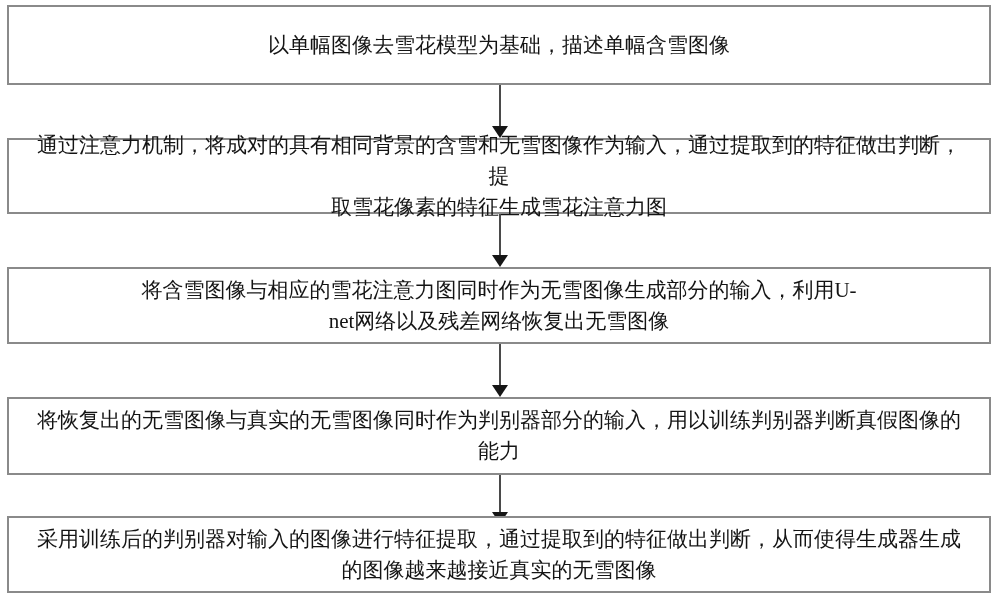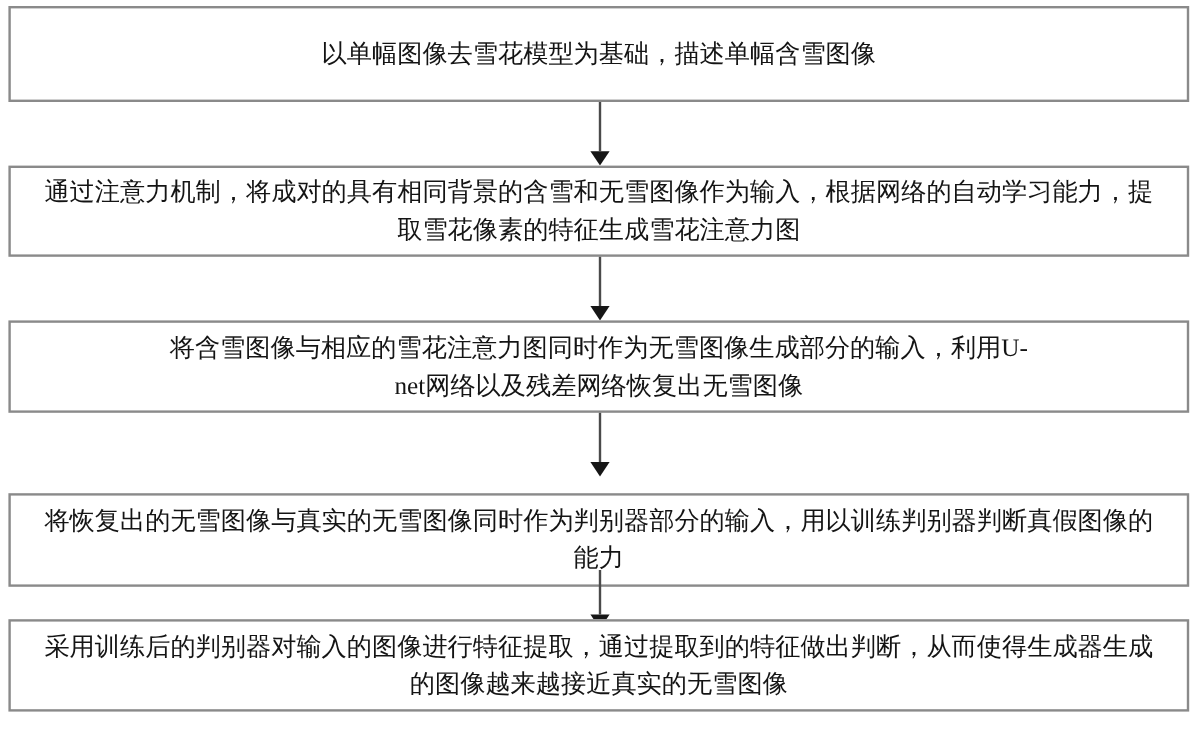--- a/index.html
+++ b/index.html
@@ -36,21 +36,21 @@
     font-size: 21px;
     line-height: 31px;
     color: #141414;
     padding: 0 24px;
     width: 100%;
     box-sizing: border-box;
   }
   #box1 { top: 5px;   height: 80px; }
   #box2 { top: 138px; height: 76px; }
   #box3 { top: 267px; height: 77px; justify-content: flex-end; }
-  #box4 { top: 397px; height: 78px; margin-top: 14px; }
+  #box4 { top: 397px; height: 78px; }
   #box5 { top: 516px; height: 77px; }
 
   .flow-connector {
     position: absolute;
     left: 492px;
     width: 16px;
     display: flex;
     flex-direction: column;
     align-items: center;
   }
@@ -80,21 +80,21 @@
   <div class="flow-box" id="box1">
     <div class="flow-box-text">以单幅图像去雪花模型为基础，描述单幅含雪图像</div>
   </div>
 
   <div class="flow-connector" id="conn1">
     <div class="connector-line"></div>
     <div class="connector-arrowhead"></div>
   </div>
 
   <div class="flow-box" id="box2">
-    <div class="flow-box-text">通过注意力机制，将成对的具有相同背景的含雪和无雪图像作为输入，根据网络的自动学习能力，提
+    <div class="flow-box-text">通过注意力机制，将成对的具有相同背景的含雪和无雪图像作为输入，通过提取到的特征做出判断，提
 取雪花像素的特征生成雪花注意力图</div>
   </div>
 
   <div class="flow-connector" id="conn2">
     <div class="connector-line"></div>
     <div class="connector-arrowhead"></div>
   </div>
 
   <div class="flow-box" id="box3">
     <div class="flow-box-text">将含雪图像与相应的雪花注意力图同时作为无雪图像生成部分的输入，利用U-

